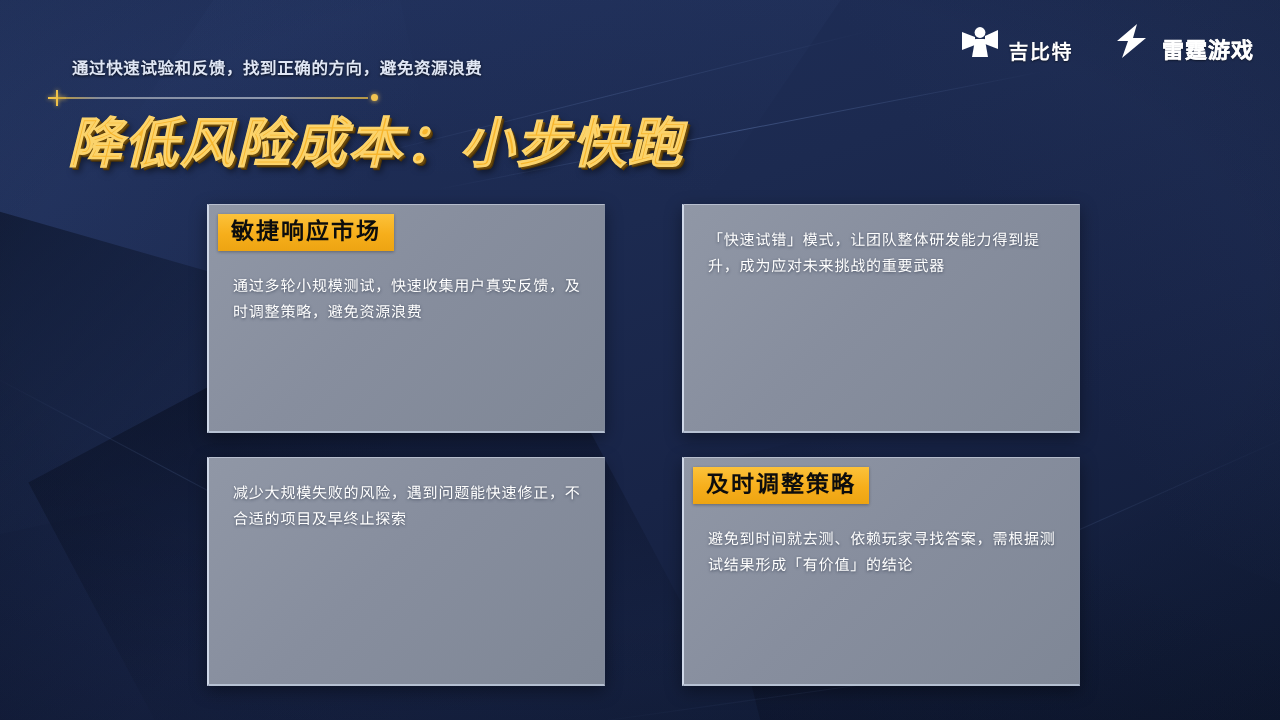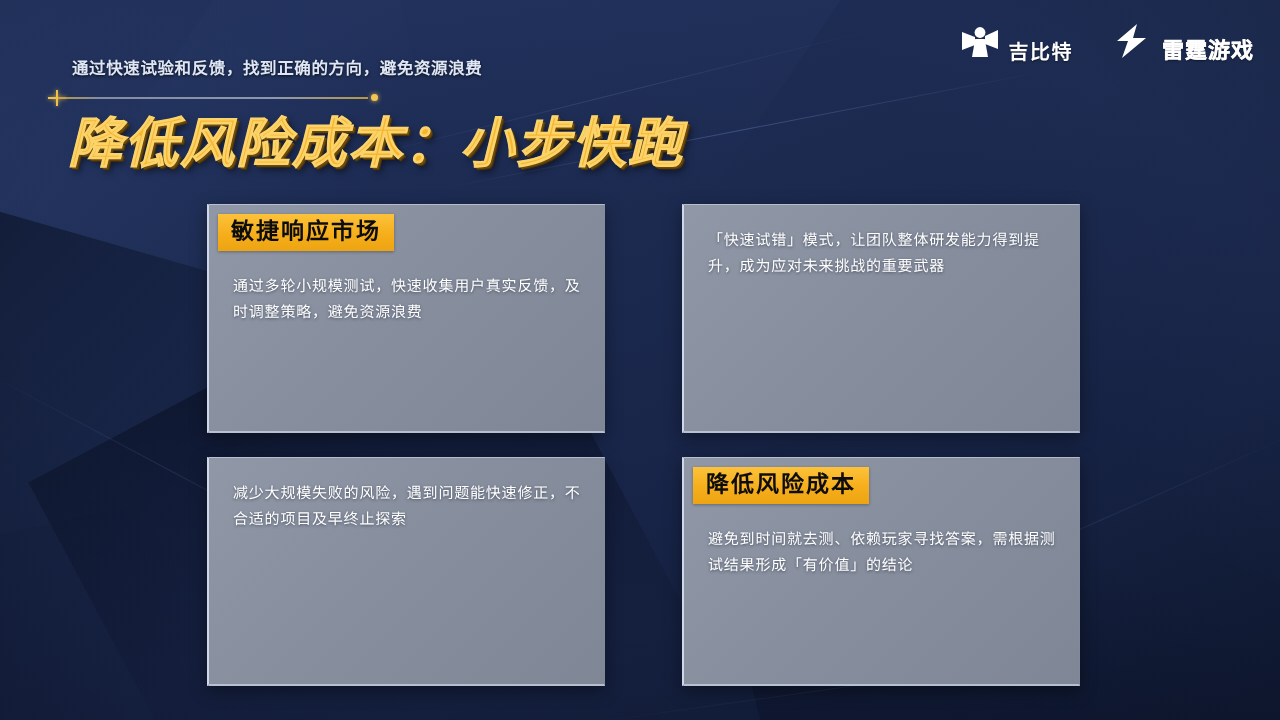--- a/index.html
+++ b/index.html
@@ -246,19 +246,19 @@
 
     <div class="card">
       <div class="card-body">「快速试错」模式，让团队整体研发能力得到提升，成为应对未来挑战的重要武器</div>
     </div>
 
     <div class="card">
       <div class="card-body">减少大规模失败的风险，遇到问题能快速修正，不合适的项目及早终止探索</div>
     </div>
 
     <div class="card">
-      <div class="card-tag">降低风险成本</div>
+      <div class="card-tag">及时调整策略</div>
       <div class="card-body">避免到时间就去测、依赖玩家寻找答案，需根据测试结果形成「有价值」的结论</div>
     </div>
 
   </div>
 
 </div>
 
 </body></html>

